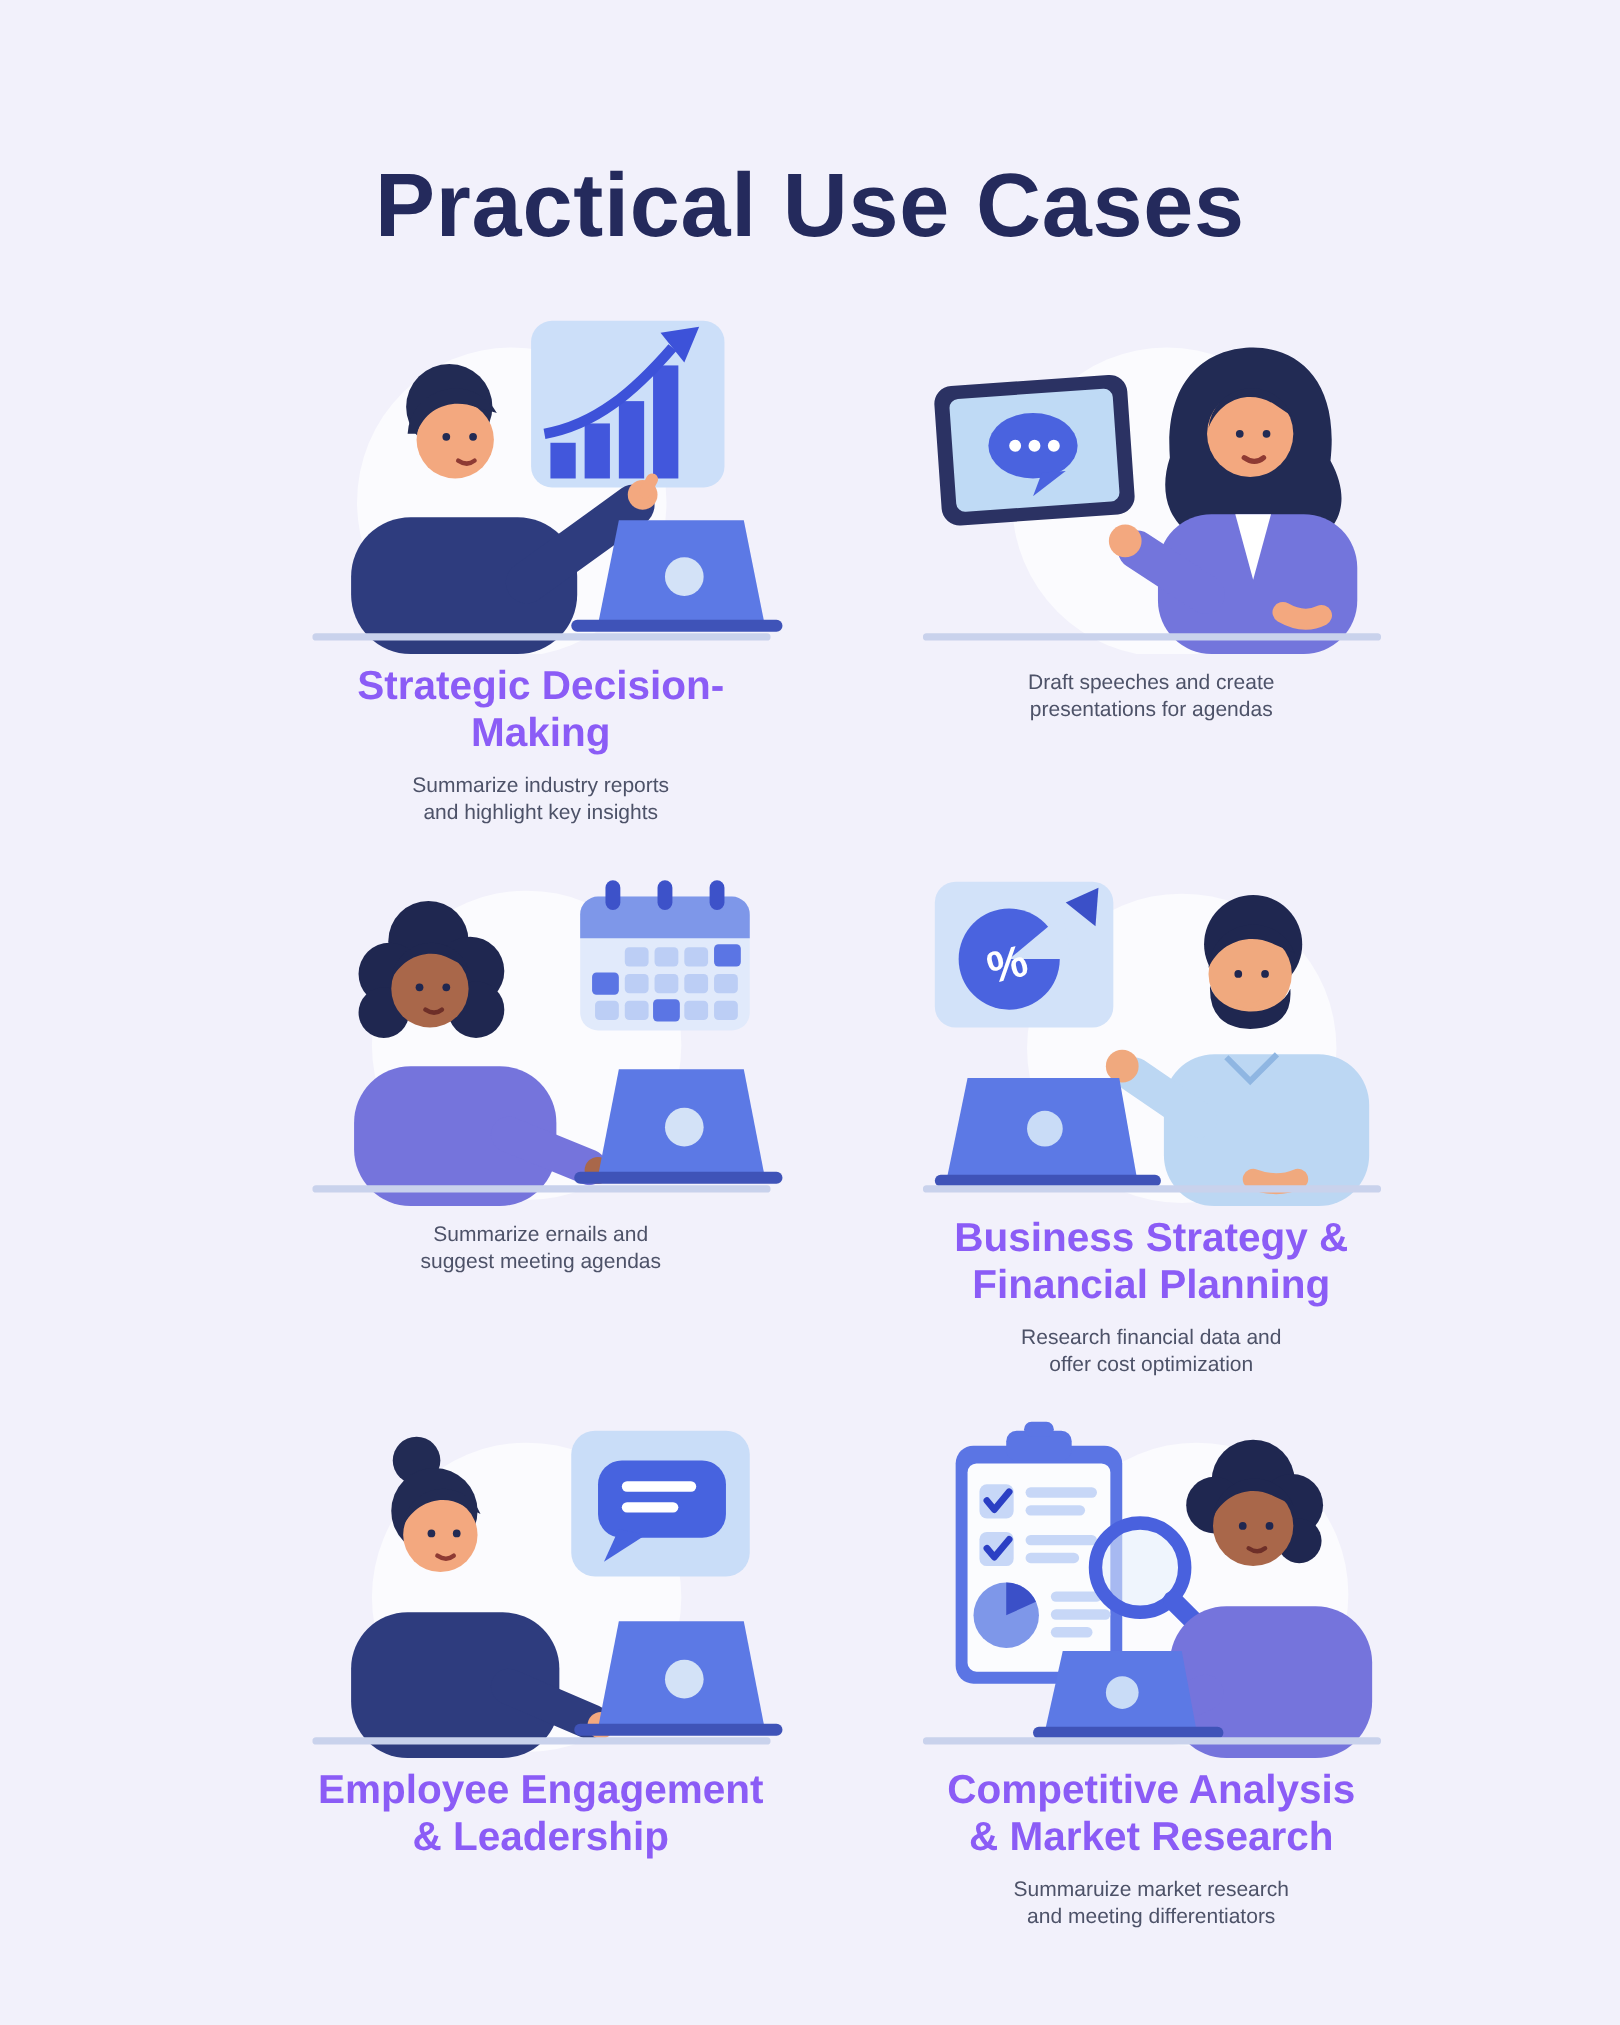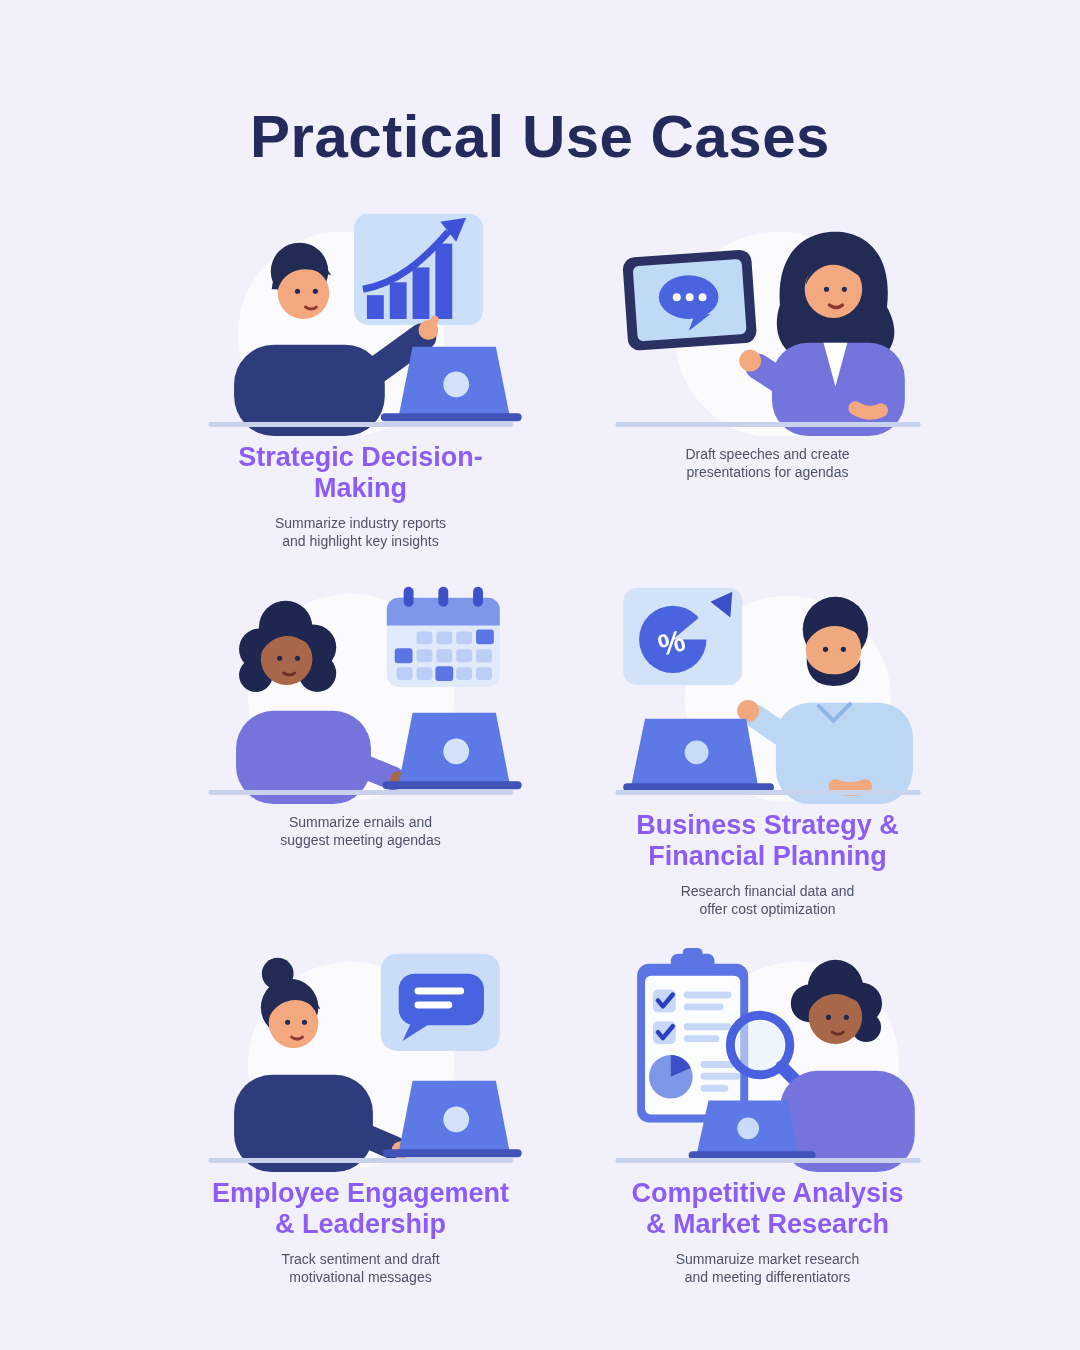--- a/index.html
+++ b/index.html
@@ -230,22 +230,20 @@
         </g>
         <g>
           <polygon points="212,148 296,148 310,220 198,220" fill="#5C79E5"></polygon>
           <circle cx="256" cy="187" r="13" fill="#D3E2F7"></circle>
           <rect x="182" y="217" width="140" height="8" rx="4" fill="#3F53B8"></rect>
         </g>
         <rect x="6" y="226" width="308" height="5" rx="2.5" fill="#C9D2EC"></rect>
       </svg>
       <h2 class="panel-title">Employee Engagement
 &amp; Leadership</h2>
-      <p class="panel-desc">Track sentiment and draft
-motivational messages</p>
     </div>
 
     <div class="panel">
       <svg width="350" height="238" viewBox="0 0 320 240">
         <circle cx="190" cy="130" r="102" fill="#FBFBFE"></circle>
         <g>
           <rect x="28" y="30" width="112" height="160" rx="12" fill="#5B75E4"></rect>
           <rect x="36" y="42" width="96" height="140" rx="6" fill="#FBFCFE"></rect>
           <rect x="62" y="20" width="44" height="20" rx="7" fill="#5B75E4"></rect>
           <rect x="74" y="14" width="20" height="10" rx="5" fill="#5B75E4"></rect>

